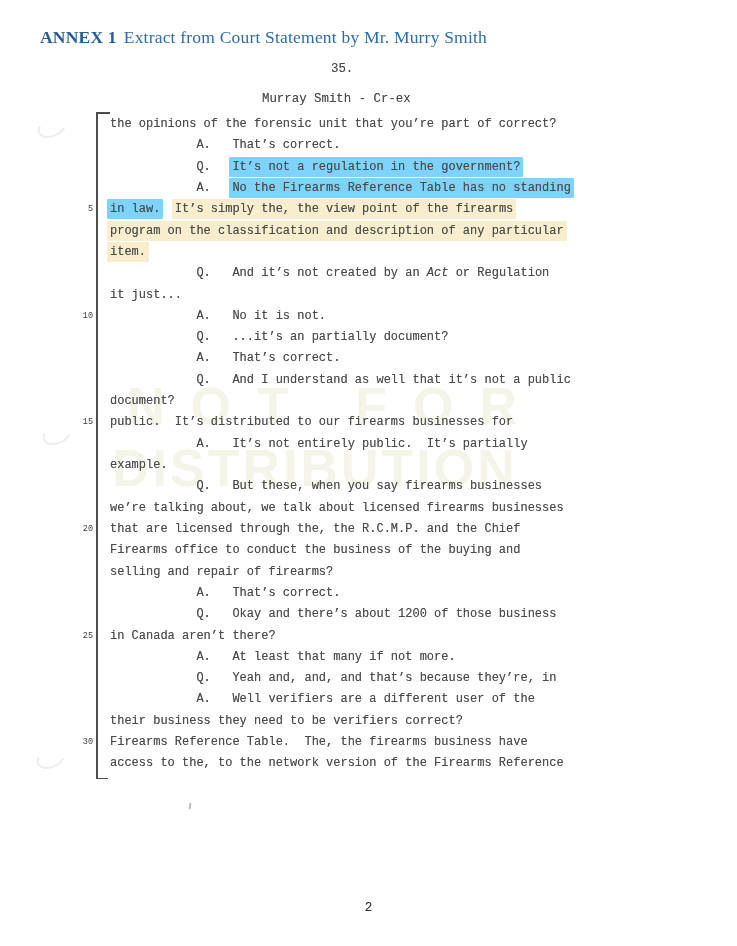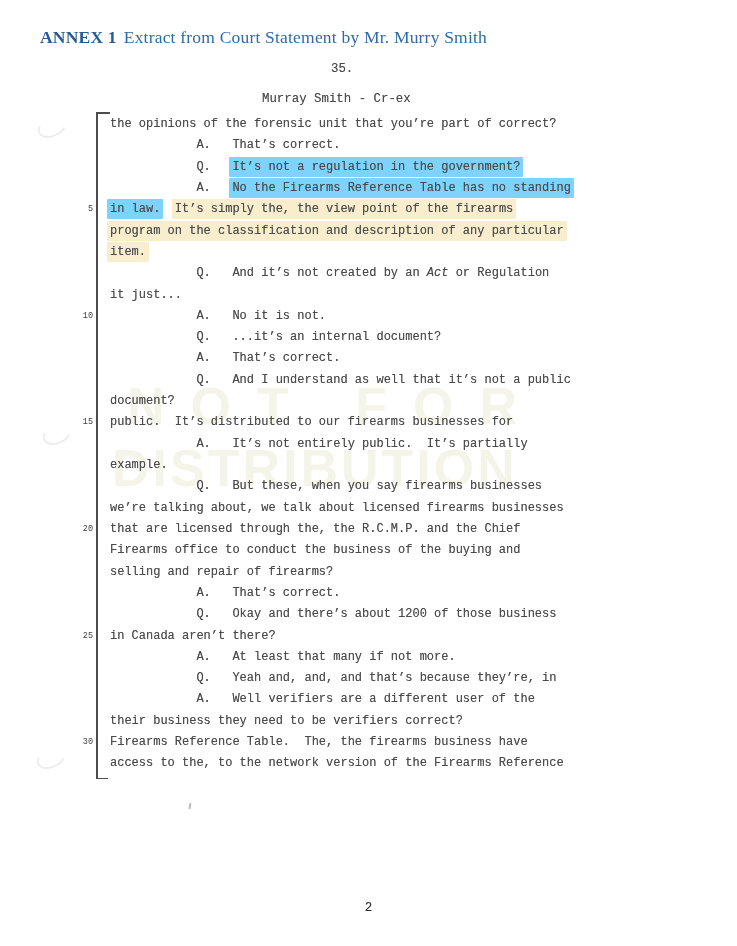--- a/index.html
+++ b/index.html
@@ -139,21 +139,21 @@
       <div class="tline"><span class="seg-n">the opinions of the forensic unit that you’re part of correct?</span></div>
       <div class="tline"><span class="seg-n">            A.   That’s correct.</span></div>
       <div class="tline"><span class="seg-n">            Q.   </span><span class="seg-hs">It’s not a regulation in the government?</span></div>
       <div class="tline"><span class="seg-n">            A.   </span><span class="seg-hs">No the Firearms Reference Table has no standing</span></div>
       <div class="tline"><span class="seg-hs">in law.</span><span class="seg-n">  </span><span class="seg-hl">It’s simply the, the view point of the firearms</span></div>
       <div class="tline"><span class="seg-hl">program on the classification and description of any particular</span></div>
       <div class="tline"><span class="seg-hl">item.</span></div>
       <div class="tline"><span class="seg-n">            Q.   And it’s not created by an </span><span class="seg-i">Act</span><span class="seg-n"> or Regulation</span></div>
       <div class="tline"><span class="seg-n">it just...</span></div>
       <div class="tline"><span class="seg-n">            A.   No it is not.</span></div>
-      <div class="tline"><span class="seg-n">            Q.   ...it’s an internal document?</span></div>
+      <div class="tline"><span class="seg-n">            Q.   ...it’s an partially document?</span></div>
       <div class="tline"><span class="seg-n">            A.   That’s correct.</span></div>
       <div class="tline"><span class="seg-n">            Q.   And I understand as well that it’s not a public</span></div>
       <div class="tline"><span class="seg-n">document?</span></div>
       <div class="tline"><span class="seg-n">public.  It’s distributed to our firearms businesses for</span></div>
       <div class="tline"><span class="seg-n">            A.   It’s not entirely public.  It’s partially</span></div>
       <div class="tline"><span class="seg-n">example.</span></div>
       <div class="tline"><span class="seg-n">            Q.   But these, when you say firearms businesses</span></div>
       <div class="tline"><span class="seg-n">we’re talking about, we talk about licensed firearms businesses</span></div>
       <div class="tline"><span class="seg-n">that are licensed through the, the R.C.M.P. and the Chief</span></div>
       <div class="tline"><span class="seg-n">Firearms office to conduct the business of the buying and</span></div>

